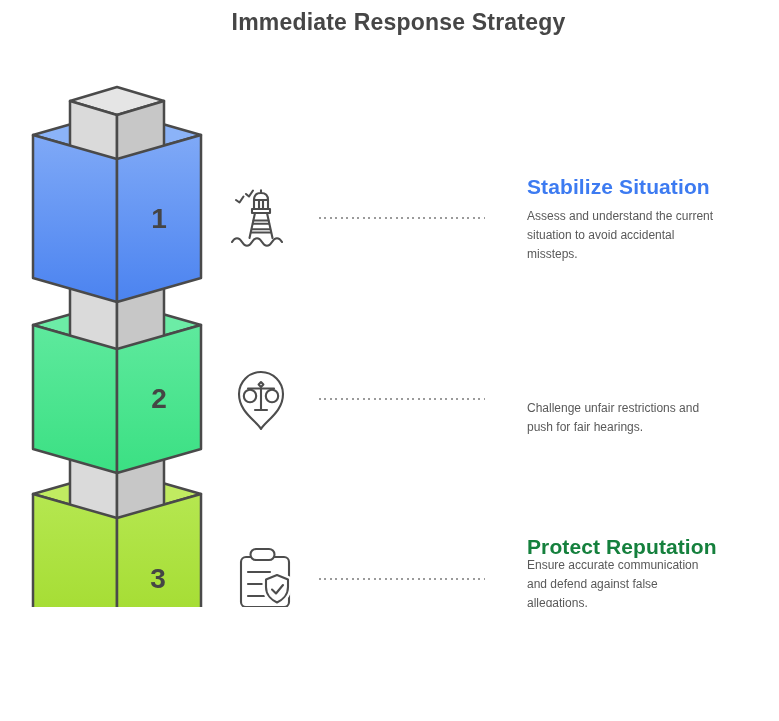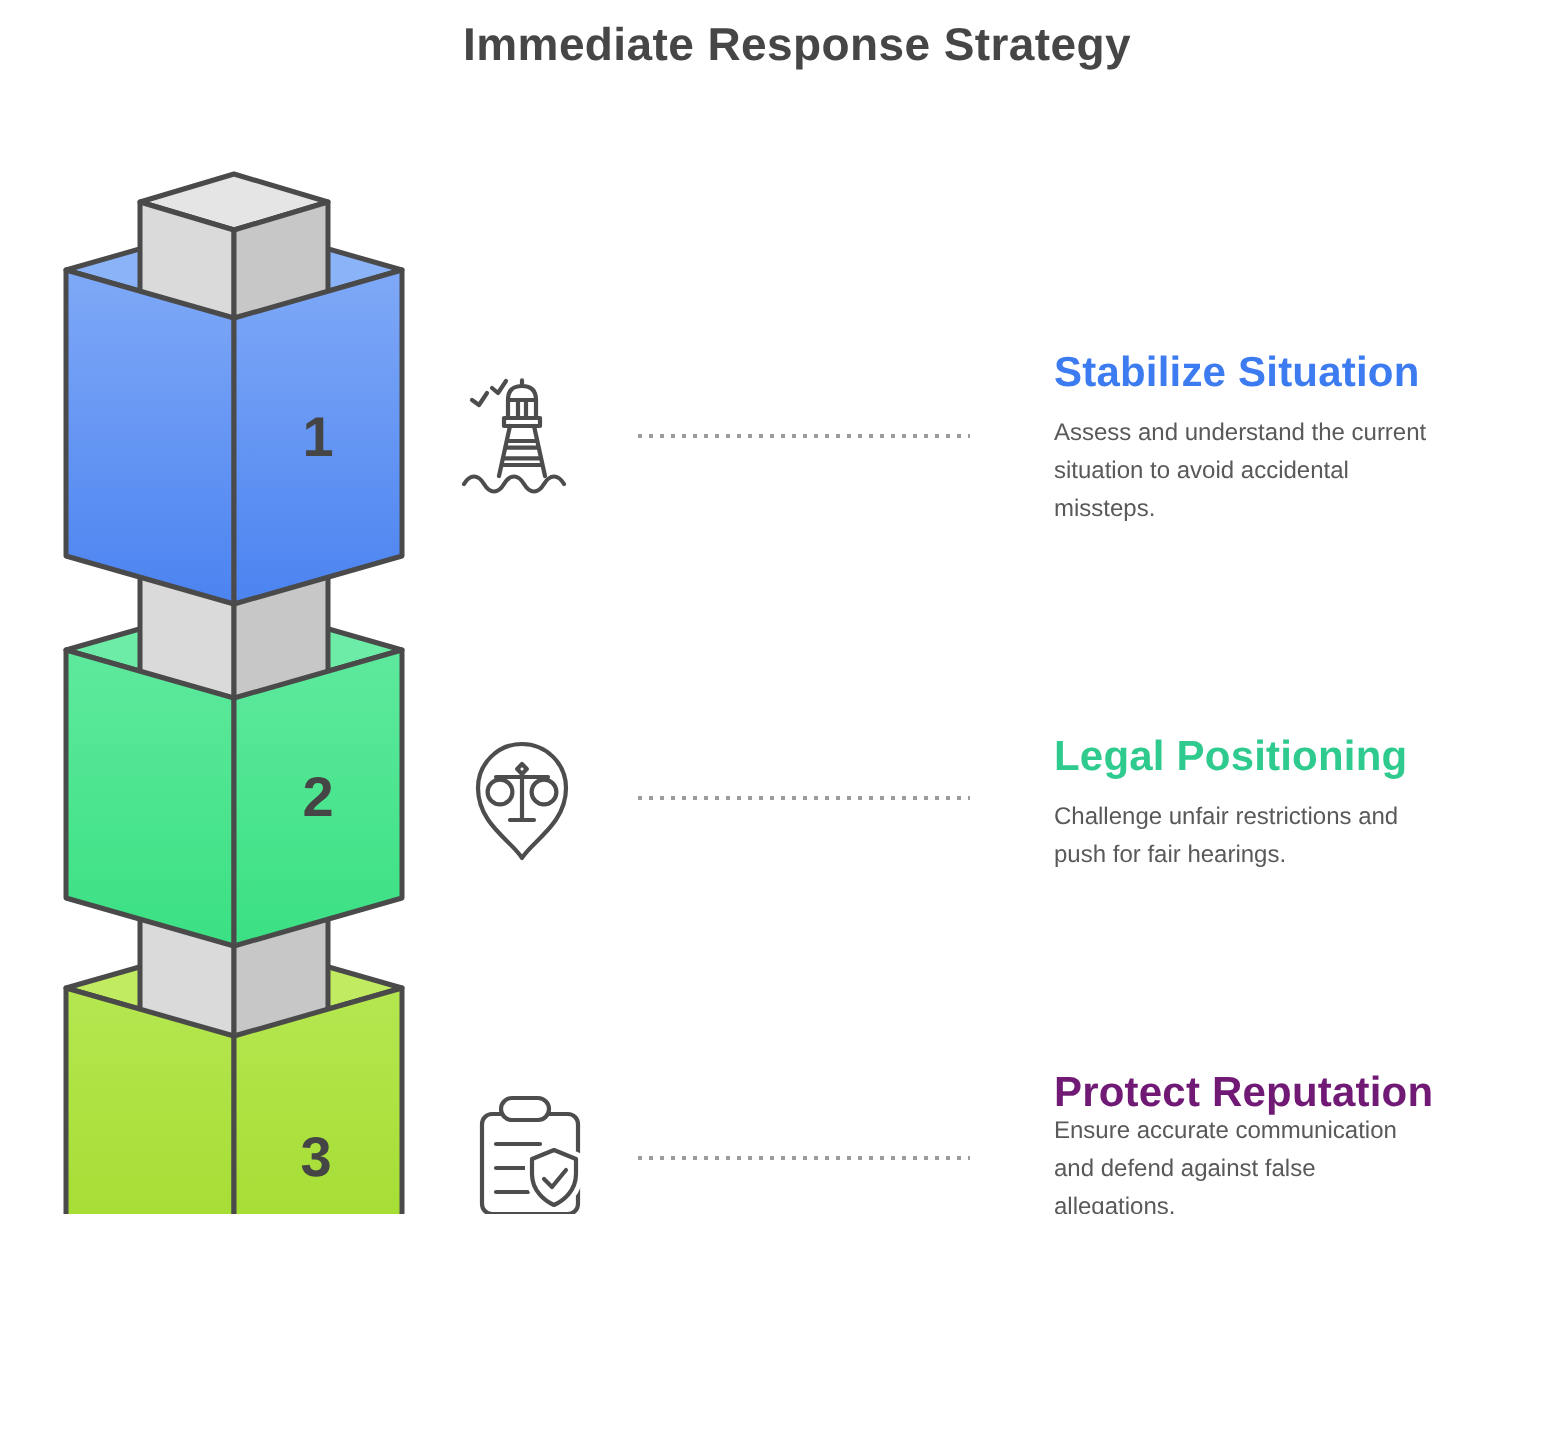--- a/index.html
+++ b/index.html
@@ -141,22 +141,21 @@
 
   <div class="dots dots-1"></div>
   <div class="dots dots-2"></div>
   <div class="dots dots-3"></div>
 
   <div class="step-heading head-1" style="color: rgb(61, 123, 241);">Stabilize Situation</div>
   <div class="step-desc desc-1">Assess and understand the current
 situation to avoid accidental
 missteps.</div>
 
-  <div class="step-heading head-2" style="color: rgb(47, 203, 142);">Legal Positioning</div>
   <div class="step-desc desc-2">Challenge unfair restrictions and
 push for fair hearings.</div>
 
-  <div class="step-heading head-3" style="color: #701a75;">Protect Reputation</div>
+  <div class="step-heading head-3" style="color: #15803d;">Protect Reputation</div>
   <div class="step-desc desc-3">Ensure accurate communication
 and defend against false
 allegations.</div>
 
 </div>
 
 </body></html>

